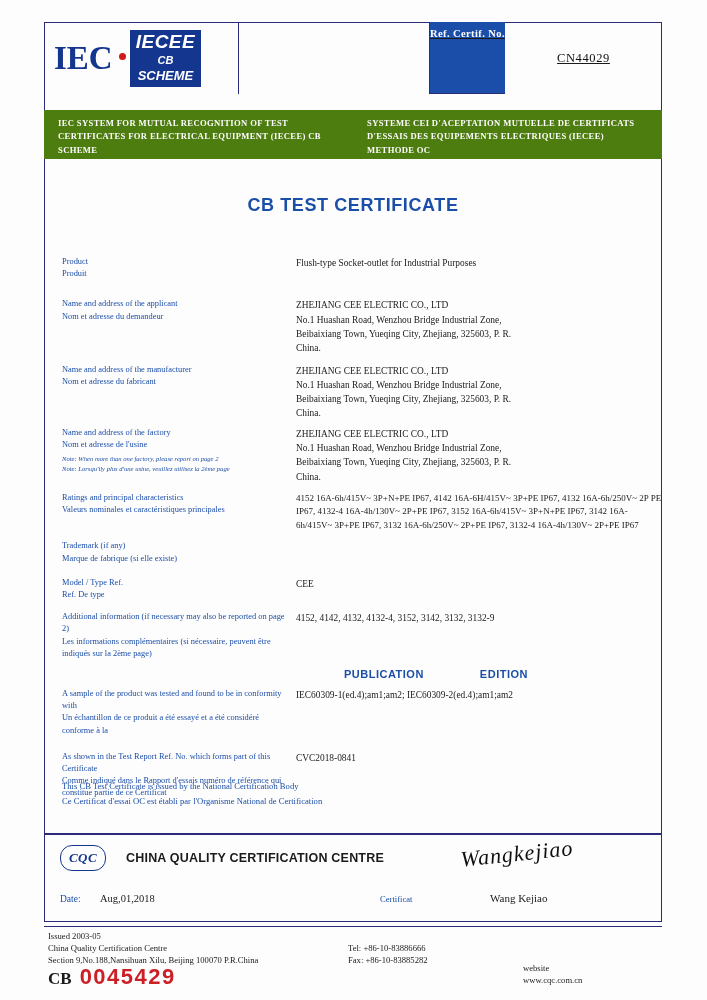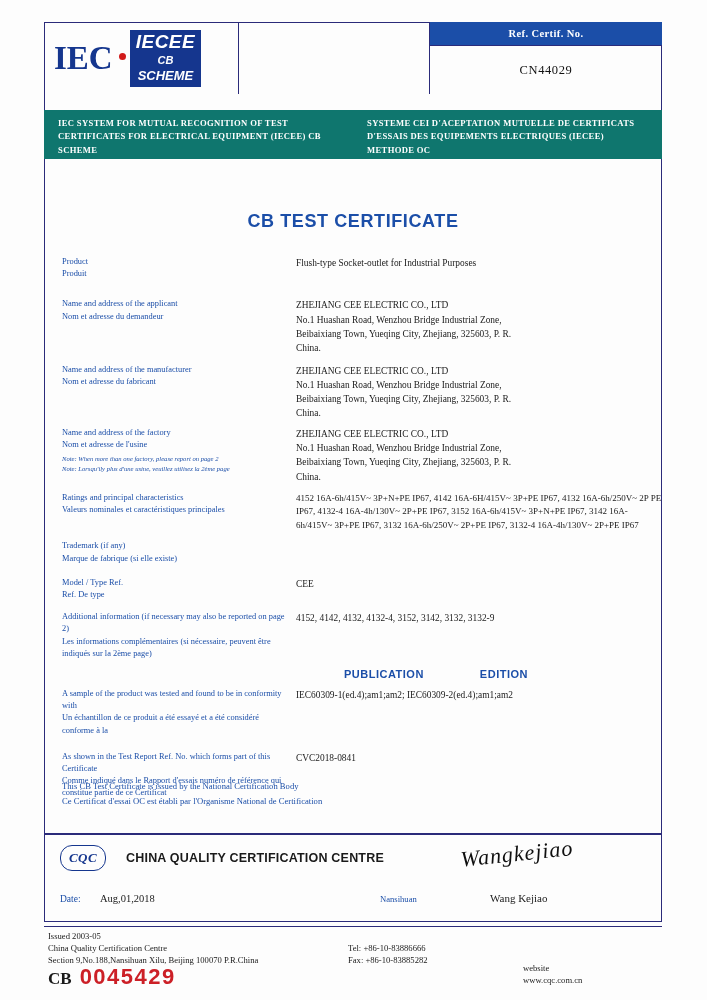--- a/index.html
+++ b/index.html
@@ -97,21 +97,21 @@
   }
   .mid-cell {
     flex: 1;
     border-right: 1px solid #2b2b7a;
     box-sizing: border-box;
   }
   .ref-cell {
     width: 232px;
     box-sizing: border-box;
     display: flex;
-    flex-direction: column;
+    text-decoration: underline;
   }
   .ref-title {
     background: #1b4ea8;
     color: #ffffff;
     font-family: "Liberation Serif", serif;
     font-weight: bold;
     font-size: 10.5px;
     letter-spacing: 0.4px;
     text-align: center;
     padding: 6px 0 6px 0;
@@ -128,21 +128,21 @@
     color: #111;
   }
 
   
   .system-band {
     position: absolute;
     left: 44px;
     top: 110px;
     width: 618px;
     height: 49px;
-    background: #0f766e;
+    background: #4d7c0f;
     color: #ffffff;
     display: flex;
     box-sizing: border-box;
   }
   .system-band .col {
     width: 50%;
     padding: 7px 10px 0 14px;
     box-sizing: border-box;
     font-family: "Liberation Serif", serif;
     font-weight: bold;
@@ -161,21 +161,21 @@
     box-sizing: border-box;
     border-bottom: 1px solid #2b2b7a;
   }
   .cb-title {
     text-align: center;
     font-family: "Liberation Sans", sans-serif;
     font-weight: bold;
     font-size: 18px;
     color: #1b4ea8;
     letter-spacing: 0.6px;
-    padding-top: 52px;
+    padding-top: 36px;
   }
 
   .grid {
     position: absolute;
     left: 0;
     top: 75px;
     width: 618px;
   }
   .row {
     display: flex;
@@ -500,21 +500,21 @@
     <div class="cqc-row">
       <div class="cqc-logo">CQC</div>
       <div class="cqc-name">CHINA QUALITY CERTIFICATION CENTRE</div>
     </div>
     <div class="sig-wrap">
       <div class="sig-script">Wangkejiao</div>
     </div>
     <div class="date-row">
       <span class="date-lbl">Date:</span>
       <span class="date-val">Aug,01,2018</span>
-      <span class="sig-lbl">Nansihuan</span>
+      <span class="sig-lbl">Certificat</span>
       <span class="sig-name">Wang  Kejiao</span>
     </div>
   </div>
 
   <div class="bottom-rule"></div>
 
   <div class="bottom">
     <div>Issued 2003-05</div>
     <div class="cols">
       <div class="c1">

